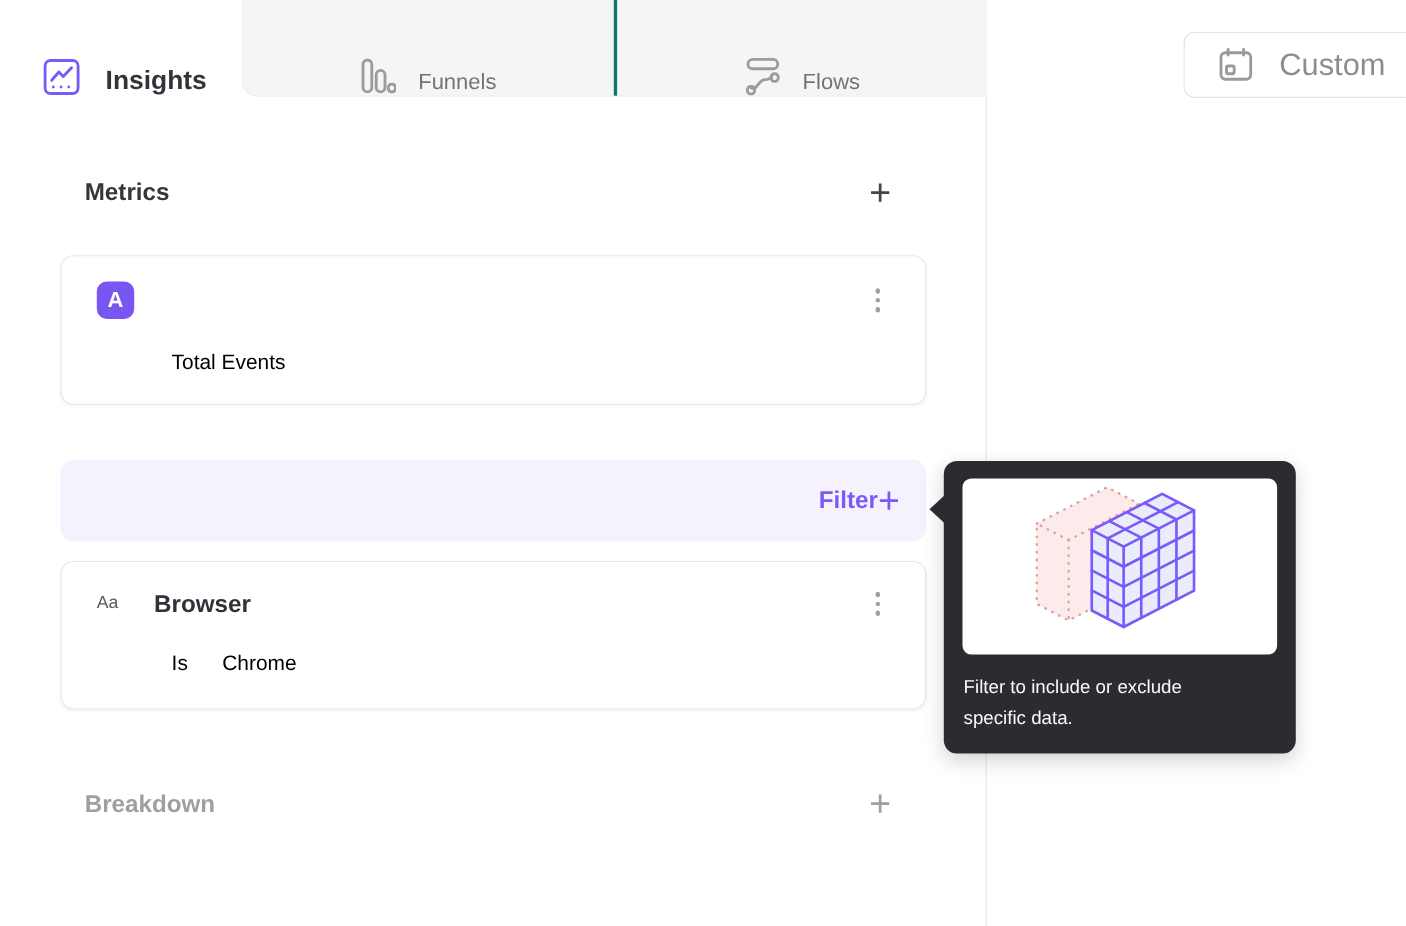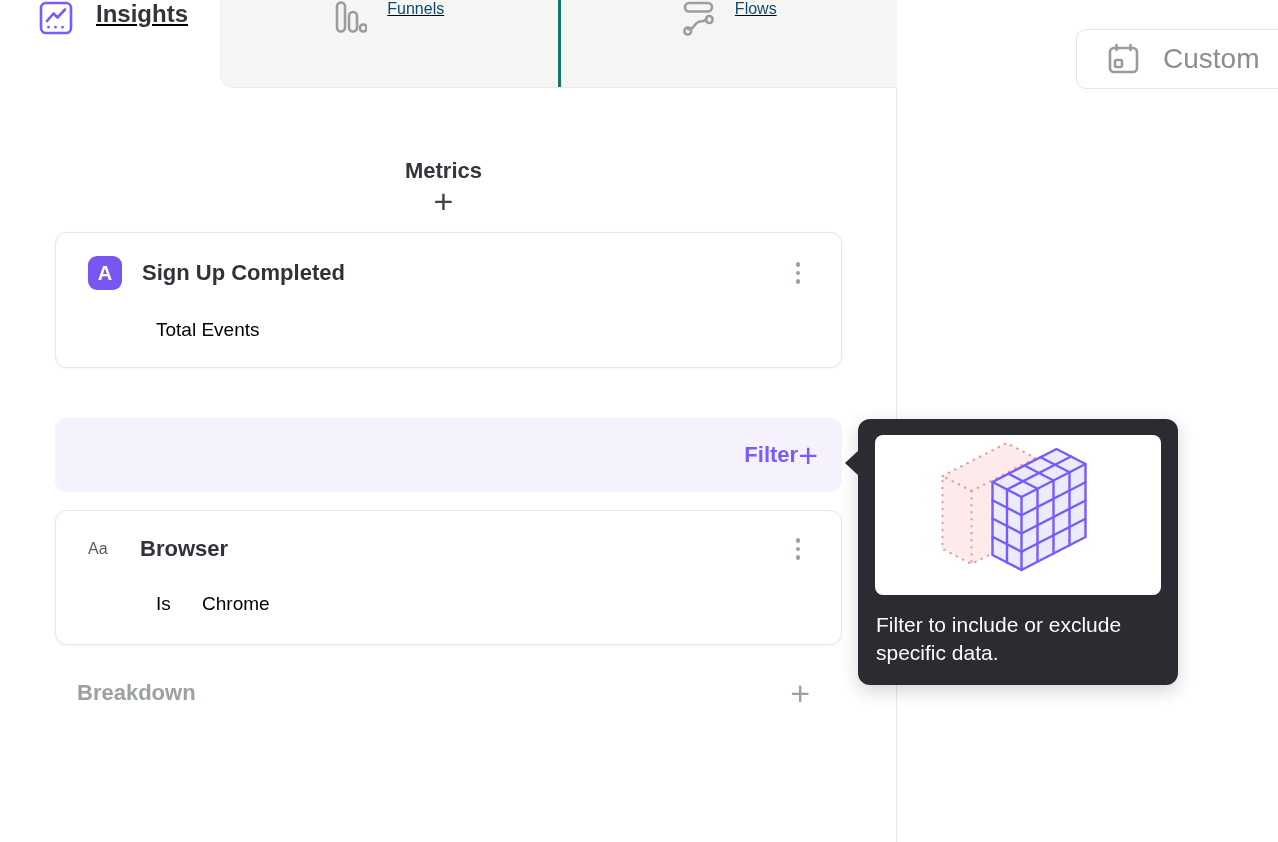--- a/index.html
+++ b/index.html
@@ -5,38 +5,38 @@
   * { margin:0; padding:0; box-sizing:border-box; }
   html,body { width:1278px; height:842px; }
   body { font-family:"Liberation Sans", sans-serif; background:#fff; }
   .stage { position:relative; width:1278px; height:842px; overflow:hidden; background:#fff; }
 
   
   .v-divider { position:absolute; left:896px; top:0; width:1px; height:842px; background:#e6e6e4; z-index:1; }
 
   
   .tabbar { position:absolute; left:0; top:0; width:897px; height:88px; z-index:2; display:flex; }
-  .tab { display:flex; align-items:flex-start; cursor:pointer;text-decoration:underline; }
+  .tab { display:flex; align-items:flex-end; cursor:pointer; }
   .tab-active { width:220px; background:#fff; padding-left:38px; gap:22px; }
   .tab-active .tab-label { font-size:24px; font-weight:700; color:#32343b; }
   .tab-group { width:677px; display:flex; background:#f5f5f4; border-bottom:1px solid #e9e9e7; border-left:1px solid #ededeb; border-radius:0 0 0 14px; }
   .tab-grey { flex:1; justify-content:center; gap:20px; }
   .tab-grey + .tab-grey { border-left:3px solid #0f766e; }
-  .tab-grey .tab-label { font-size:16px; font-weight:500; color:#0c4a6e; }
+  .tab-grey .tab-label { font-size:20px; font-weight:500; color:#737373; }
 
   
   .custom-btn { position:absolute; left:1076px; top:29px; width:230px; height:60px; background:#fff;
     border:1px solid #e3e3e1; border-radius:10px; display:flex; align-items:center; gap:22px;
     padding-left:29px; cursor:pointer; z-index:2; }
   .custom-btn .custom-label { font-size:28px; font-weight:500; color:#8d8d8d; }
 
   
   .section-head { position:absolute; left:77px; width:733px; display:flex; align-items:center; justify-content:space-between; }
-  .head-metrics { top:158px;flex-direction:column; }
-  .head-breakdown { top:676px; }
+  .head-metrics { top:158px; }
+  .head-breakdown { top:714px; }
   .section-title { font-size:22px; font-weight:700; color:#34363d; }
   .section-title.grey { color:#9ca0a2; }
   .plus { font-size:34px; font-weight:300; line-height:34px; color:#43454a; cursor:pointer; }
   .plus.grey { color:#9ca0a2; }
   .plus.purple { color:#7a5af8; }
 
   .card { position:absolute; left:55px; width:787px; background:#fff; border:1px solid #e7e7e5;
     border-radius:12px; box-shadow:0 1px 3px rgba(25,28,50,.05); cursor:pointer; }
   .card-metric { top:232px; height:136px; }
   .card-filter-item { top:510px; height:135px; }
@@ -56,21 +56,21 @@
     padding:0 24px 0 22px; cursor:pointer; }
   .filter-row .section-title { color:#7a5af8; }
 
   
   .tooltip { position:absolute; left:858px; top:419px; width:320px; height:266px; background:#2b2c31;
     border-radius:12px; z-index:5; box-shadow:0 6px 18px rgba(20,20,40,.18); }
   .tooltip .arrow { position:absolute; left:-13px; top:31px; width:0; height:0;
     border-top:13px solid transparent; border-bottom:13px solid transparent; border-right:14px solid #2b2c31; }
   .tooltip .illus { position:absolute; left:17px; top:16px; width:286px; height:160px; background:#fff;
     border-radius:8px; overflow:hidden; }
-  .tooltip .tip-text { position:absolute; left:18px; top:192px; width:250px; font-size:21px;
+  .tooltip .tip-text { position:absolute; left:18px; top:192px; width:250px; font-size:17px;
     line-height:28px; font-weight:500; color:#fafafa; }
 
   .icon { display:inline-flex; flex:0 0 auto; }
 </style>
 </head>
 <body>
 
 <div class="stage">
 
   <div class="v-divider"></div>
@@ -127,21 +127,20 @@
   </div>
 
   <div class="section-head head-metrics">
     <span class="section-title">Metrics</span>
     <span class="plus">+</span>
   </div>
 
   <div class="card card-metric">
     <div class="card-row">
       <span class="badge-a">A</span>
-      <span class="card-title">Sign Up Completed</span>
       <span class="kebab">
           <i></i>
           <i></i>
           <i></i>
         </span>
     </div>
     <div class="card-sub">Total Events</div>
   </div>
 
   <div class="filter-row">

